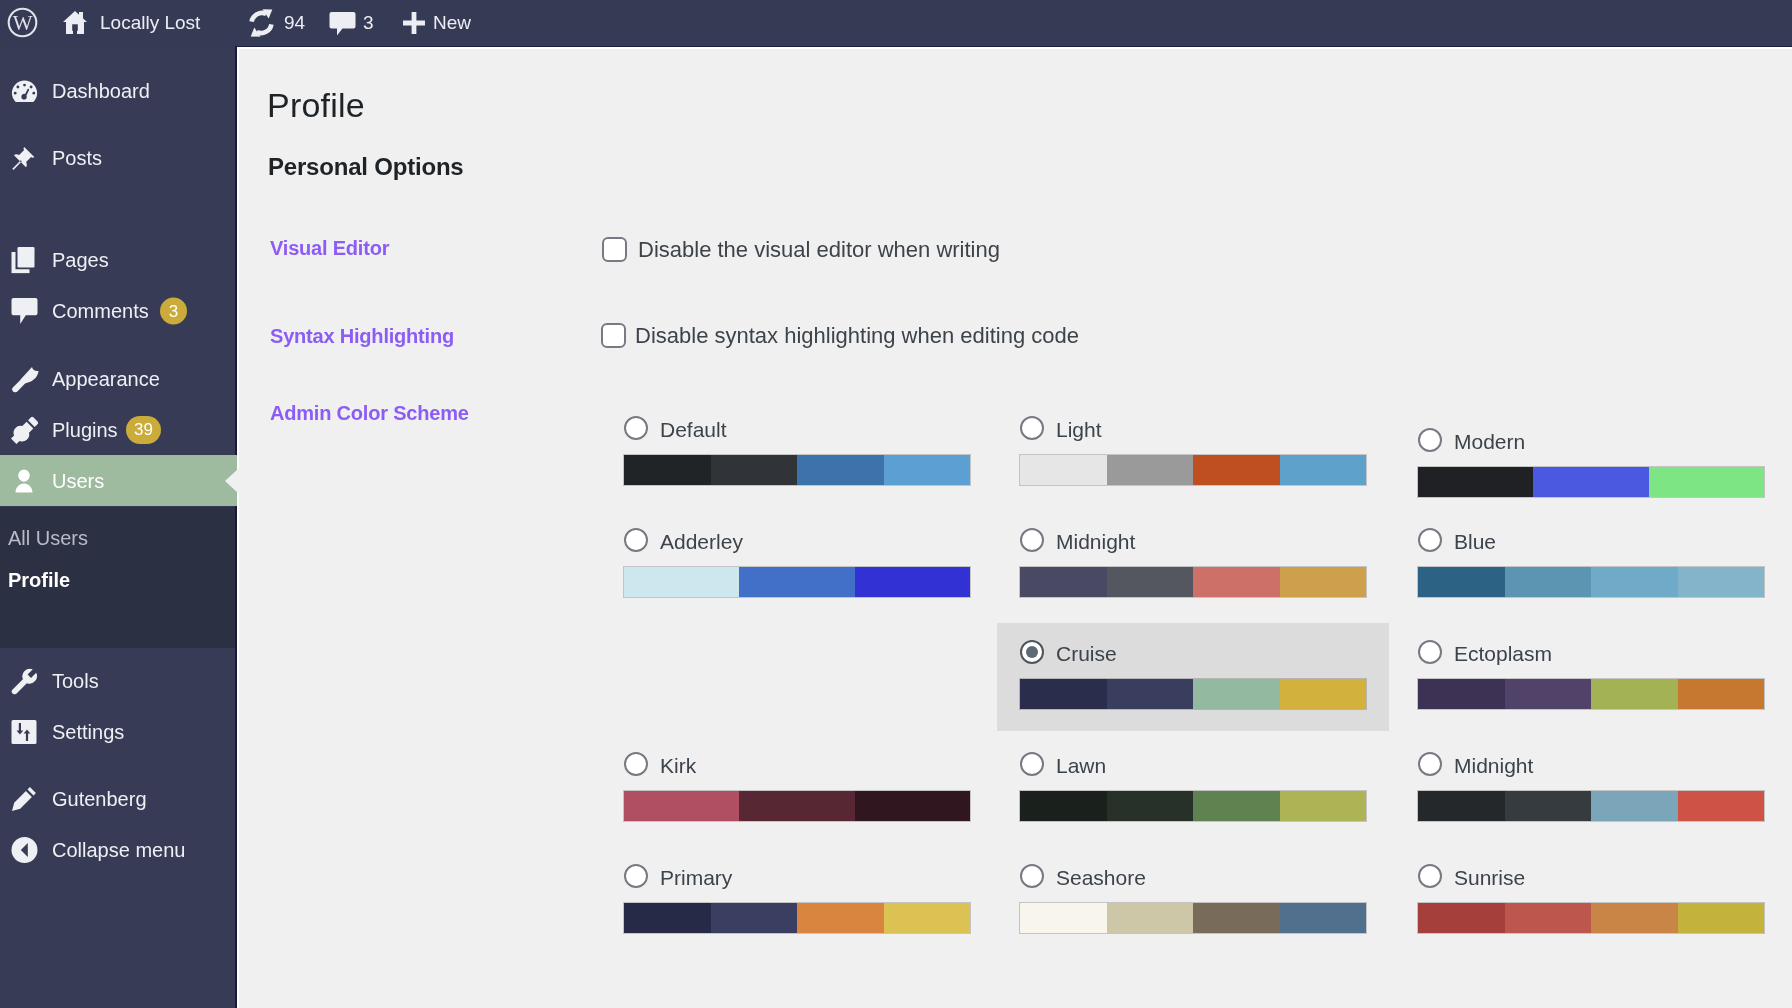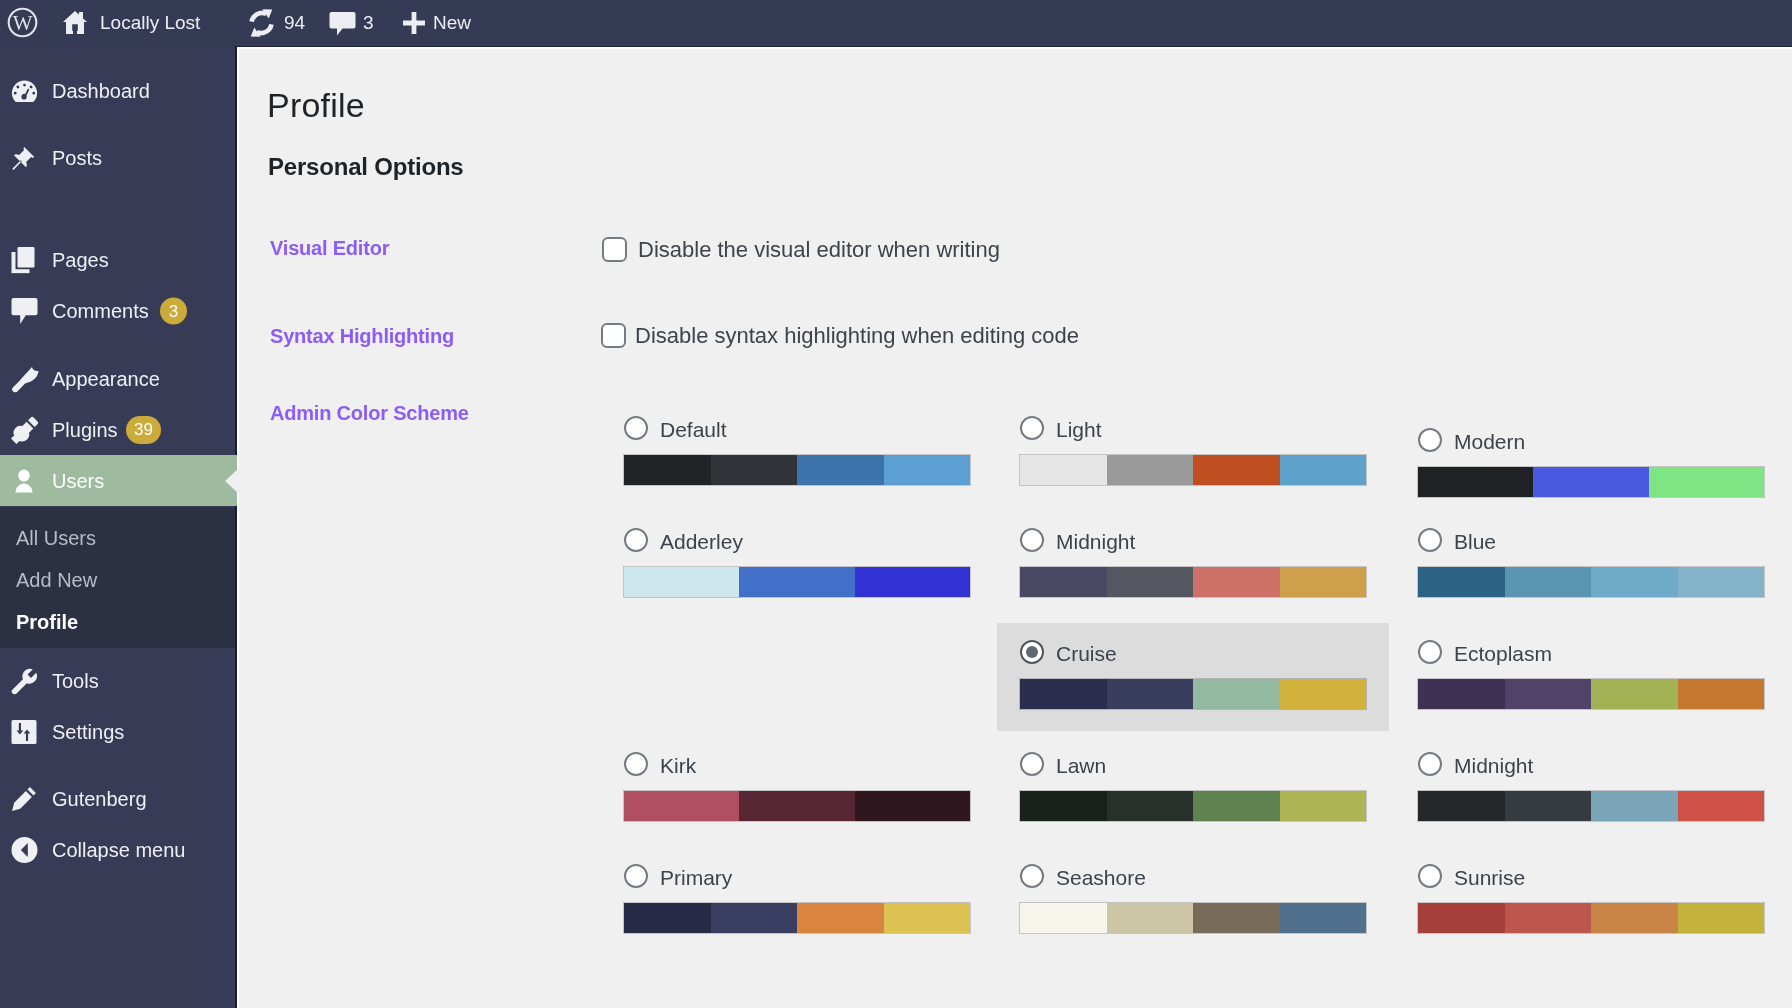--- a/index.html
+++ b/index.html
@@ -18,21 +18,21 @@
 .mi { position:absolute; left:0; width:235px; height:51px; color:#eef0f4;
   font-size:20px; }
 .mi .lbl { position:absolute; left:52px; top:50%; transform:translateY(-50%); white-space:nowrap; }
 .mi svg { position:absolute; left:11px; top:50%; transform:translateY(-50%); }
 .mi.sel { background:#9eba9f; color:#ffffff; width:237px; z-index:6; }
 .badge { position:absolute; top:50%; transform:translateY(-50%);
   background:#cbab39; color:#fff; border-radius:14px; font-size:17px;
   text-align:center; }
 #submenu { position:absolute; left:0; top:461px; width:235px; height:141px;
   background:#2c3043; padding-top:10px; }
-.smi { display:block; height:42px; line-height:42px; padding-left:16px;
+.smi { display:block; height:42px; line-height:42px; padding-left:8px;
   font-size:20px; color:#b9bcc8; }
 .smi.cur { color:#ffffff; font-weight:bold; }
 #arrow { position:absolute; left:225px; top:468px; width:0; height:0; z-index:7;
   border-top:13px solid transparent; border-bottom:13px solid transparent;
   border-right:14px solid #f0f0f1; }
 
 h1 { position:absolute; left:30px; top:39px; font-size:34px; font-weight:400;
   color:#1d2327; letter-spacing:0.2px; }
 h2 { position:absolute; left:31px; top:106px; font-size:24px; font-weight:bold;
   color:#1d2327; letter-spacing:-0.2px; }
@@ -278,21 +278,20 @@
     <span class="badge" style="left:126px;width:35px;height:28px;line-height:28px">39</span>
   </div>
   <div class="mi sel" style="top:409px">
     <svg width="26" height="26" viewBox="0 0 26 26">
         <path fill="#ffffff" d="M13 1.5a5.8 5.8 0 0 1 5.8 5.8c0 3.2-2.6 6.4-5.8 6.4S7.2 10.5 7.2 7.3A5.8 5.8 0 0 1 13 1.5zM4.5 24.5c0-5 3.8-9 8.5-9s8.5 4 8.5 9z"></path>
       </svg>
     <span class="lbl">Users</span>
   </div>
   <div id="submenu">
     <span class="smi">All Users</span>
-    <span class="smi">Add New</span>
     <span class="smi cur">Profile</span>
   </div>
   <div class="mi" style="top:609.5px">
     <svg width="27" height="27" viewBox="0 0 27 27">
         <path fill="#eef0f4" d="M25.2 5.2 20 10.4l-3.4-3.4 5.2-5.2a7.6 7.6 0 0 0-9.9 9.9L1.6 22a2.8 2.8 0 0 0 0 4 2.8 2.8 0 0 0 4 0l10.2-10.3a7.6 7.6 0 0 0 9.4-10.5z"></path>
       </svg>
     <span class="lbl">Tools</span>
   </div>
   <div class="mi" style="top:660.5px">
     <svg width="26" height="26" viewBox="0 0 26 26">

